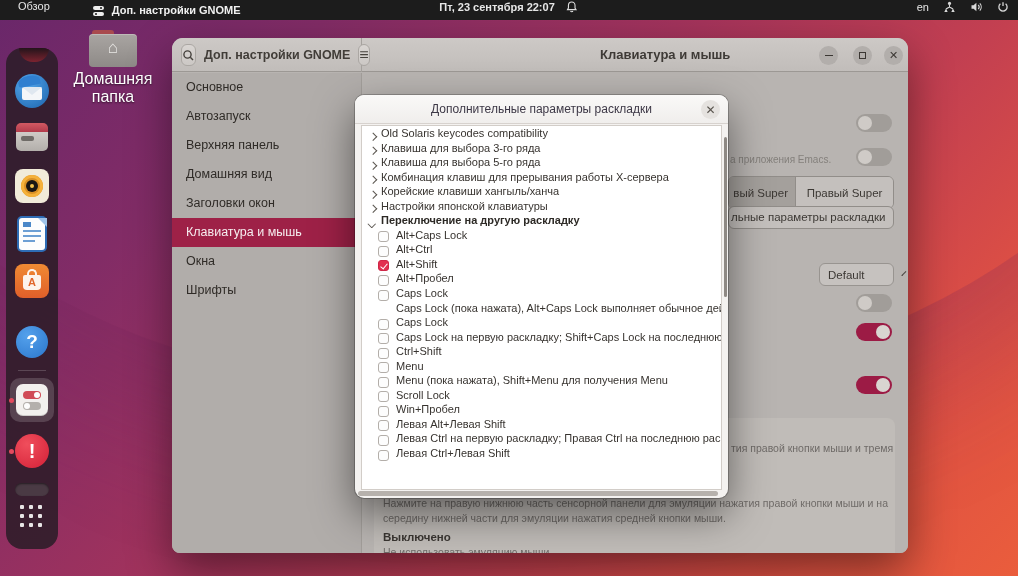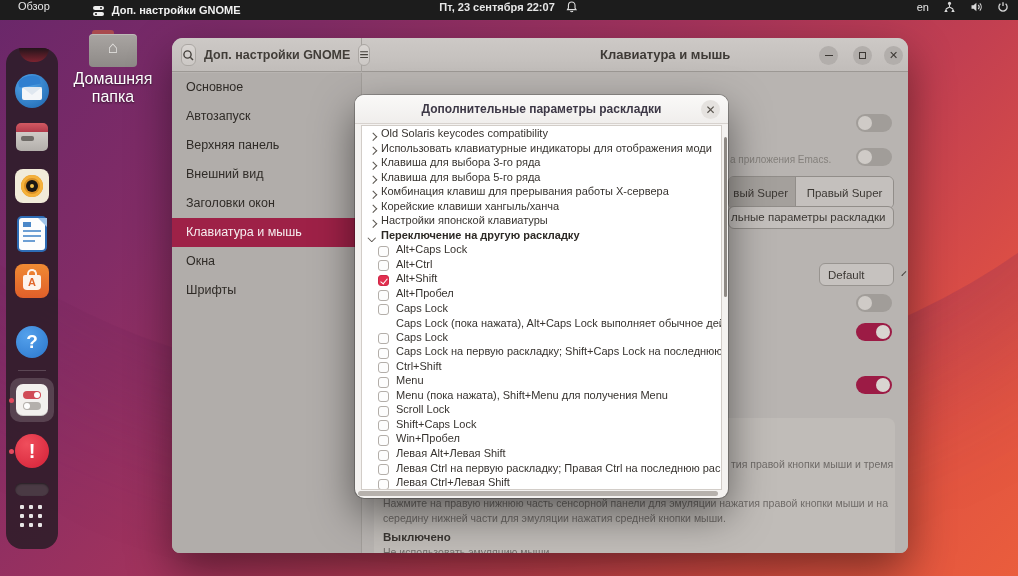--- a/index.html
+++ b/index.html
@@ -111,32 +111,32 @@
   #tg0 { left:493px; top:41px; } #tg1 { left:493px; top:75px; } #tg2 { left:493px; top:221px; }
   #tg3 { left:493px; top:250px; } #tg4 { left:493px; top:303px; }
   #frag-emacs { position:absolute; left:367px; top:81px; font-size:10px; color:#84807c; white-space:nowrap; }
   #seg { position:absolute; left:365px; top:103px; width:166px; height:33px; border:1px solid #918d89; border-radius:6px; display:flex; overflow:hidden; font-size:11.5px; color:#3c3834; }
   #seg .sl { width:67px; background:#a4a09c; border-right:1px solid #918d89; display:flex; align-items:center; justify-content:flex-end; padding-right:7px; white-space:nowrap; overflow:hidden; }
   #seg .sr { flex:1; background:#c4c0bd; display:flex; align-items:center; justify-content:center; white-space:nowrap; }
   #btn-layout { position:absolute; left:365px; top:133px; width:166px; height:23px; background:#c4c0bd; border:1px solid #918d89; border-radius:6px; font-size:11.5px; color:#3c3834; line-height:21px; padding-left:2px; white-space:nowrap; overflow:hidden; }
   #dropdown { position:absolute; left:456px; top:190px; width:75px; height:23px; background:#c6c2bf; border:1px solid #989490; border-radius:6px; display:flex; align-items:center; justify-content:space-between; padding:0 8px; font-size:11.5px; color:#3c3834;gap:38px; }
   .chev-down { width:6px; height:6px; border-right:1.5px solid #4a4642; border-bottom:1.5px solid #4a4642; transform:rotate(45deg) translateY(-2px); }
   #info-panel { position:absolute; left:11px; top:345px; width:521px; height:150px; background:#c0bcb8; border-radius:8px; }
-  #frag-mouse { position:absolute; left:368px; top:385px; font-size:10.5px; color:#6f6b68; white-space:nowrap;text-align:right; }
+  #frag-mouse { position:absolute; left:368px; top:369px; font-size:10.5px; color:#6f6b68; white-space:nowrap;text-align:right; }
   #desc1 { position:absolute; left:20px; top:424px; width:515px; font-size:10.5px; color:#6f6b68; white-space:nowrap; }
   #desc2 { position:absolute; left:20px; top:439px; font-size:10.5px; color:#6f6b68; white-space:nowrap; }
   #state-title { position:absolute; left:20px; top:458px; font-size:11.5px; font-weight:bold; color:#3a3632; }
   #state-desc { position:absolute; left:20px; top:473px; font-size:10.5px; color:#6f6b68; white-space:nowrap; }
 
   
   #dialog { position:absolute; left:355px; top:95px; width:373px; height:403px; border-radius:9px;
             background:#f4f2f0; box-shadow:0 16px 40px rgba(0,0,0,.5), 0 0 0 1px rgba(0,0,0,.22); z-index:30; }
   #dlg-header { position:absolute; left:0; top:0; width:100%; height:29px; border-radius:9px 9px 0 0;
             background:linear-gradient(#faf9f8,#f0eeec); border-bottom:1px solid #d7d2ce; }
-  #dlg-title { width:100%; text-align:center; line-height:28px; font-weight:bold; font-size:12px; color:#3d3846; }
+  #dlg-title { width:100%; text-align:center; line-height:28px; font-weight:normal; font-size:12px; color:#3d3846; }
   #dlg-close { position:absolute; right:8px; top:5px; width:19px; height:19px; border-radius:50%; background:#e5e2df;
             color:#57524c; font-size:12px; display:flex; align-items:center; justify-content:center; }
   #dlg-list { position:absolute; left:6px; top:30px; width:361px; height:365px; background:#ffffff;
             border:1px solid #d2cdc8; overflow:hidden; }
   .lrow { display:flex; align-items:flex-end; height:14.55px; white-space:nowrap; overflow:hidden; font-size:11px; color:#37332f; }
   .lrow.two { height:29.1px; }
   .lrow .lbl { line-height:14.55px; }
   .lrow.two .lbl div { line-height:14.3px; }
   .grp { padding-left:6px; gap:5px; }
   .grp.exp .lbl { font-weight:bold; color:#2c2925; }
@@ -297,21 +297,21 @@
     <div class="winctl" id="ctl-max">
         <i></i>
       </div>
     <div class="winctl" id="ctl-close">✕</div>
   </div>
 
   <div id="twk-sidebar">
       <div class="side-item">Основное</div>
       <div class="side-item">Автозапуск</div>
       <div class="side-item">Верхняя панель</div>
-      <div class="side-item">Внешний вид</div>
+      <div class="side-item">Домашняя вид</div>
       <div class="side-item">Заголовки окон</div>
       <div class="side-item sel">Клавиатура и мышь</div>
       <div class="side-item">Окна</div>
       <div class="side-item">Шрифты</div>
     </div>
 
   <div id="twk-content">
     <div class="toggle" id="tg0">
         <div class="knob"></div>
       </div>
@@ -351,24 +351,20 @@
     <div id="dlg-title">Дополнительные параметры раскладки</div>
     <div id="dlg-close">✕</div>
   </div>
   <div id="dlg-list">
       <div class="lrow grp">
         <span class="chev"></span>
         <span class="lbl">Old Solaris keycodes compatibility</span>
       </div>
       <div class="lrow grp">
         <span class="chev"></span>
-        <span class="lbl">Использовать клавиатурные индикаторы для отображения моди</span>
-      </div>
-      <div class="lrow grp">
-        <span class="chev"></span>
         <span class="lbl">Клавиша для выбора 3-го ряда</span>
       </div>
       <div class="lrow grp">
         <span class="chev"></span>
         <span class="lbl">Клавиша для выбора 5-го ряда</span>
       </div>
       <div class="lrow grp">
         <span class="chev"></span>
         <span class="lbl">Комбинация клавиш для прерывания работы X-сервера</span>
       </div>
@@ -426,24 +422,20 @@
       <div class="lrow opt">
         <span class="cbx"></span>
         <span class="lbl">Menu (пока нажата), Shift+Menu для получения Menu</span>
       </div>
       <div class="lrow opt">
         <span class="cbx"></span>
         <span class="lbl">Scroll Lock</span>
       </div>
       <div class="lrow opt">
         <span class="cbx"></span>
-        <span class="lbl">Shift+Caps Lock</span>
-      </div>
-      <div class="lrow opt">
-        <span class="cbx"></span>
         <span class="lbl">Win+Пробел</span>
       </div>
       <div class="lrow opt">
         <span class="cbx"></span>
         <span class="lbl">Левая Alt+Левая Shift</span>
       </div>
       <div class="lrow opt">
         <span class="cbx"></span>
         <span class="lbl">Левая Ctrl на первую раскладку; Правая Ctrl на последнюю рас</span>
       </div>

